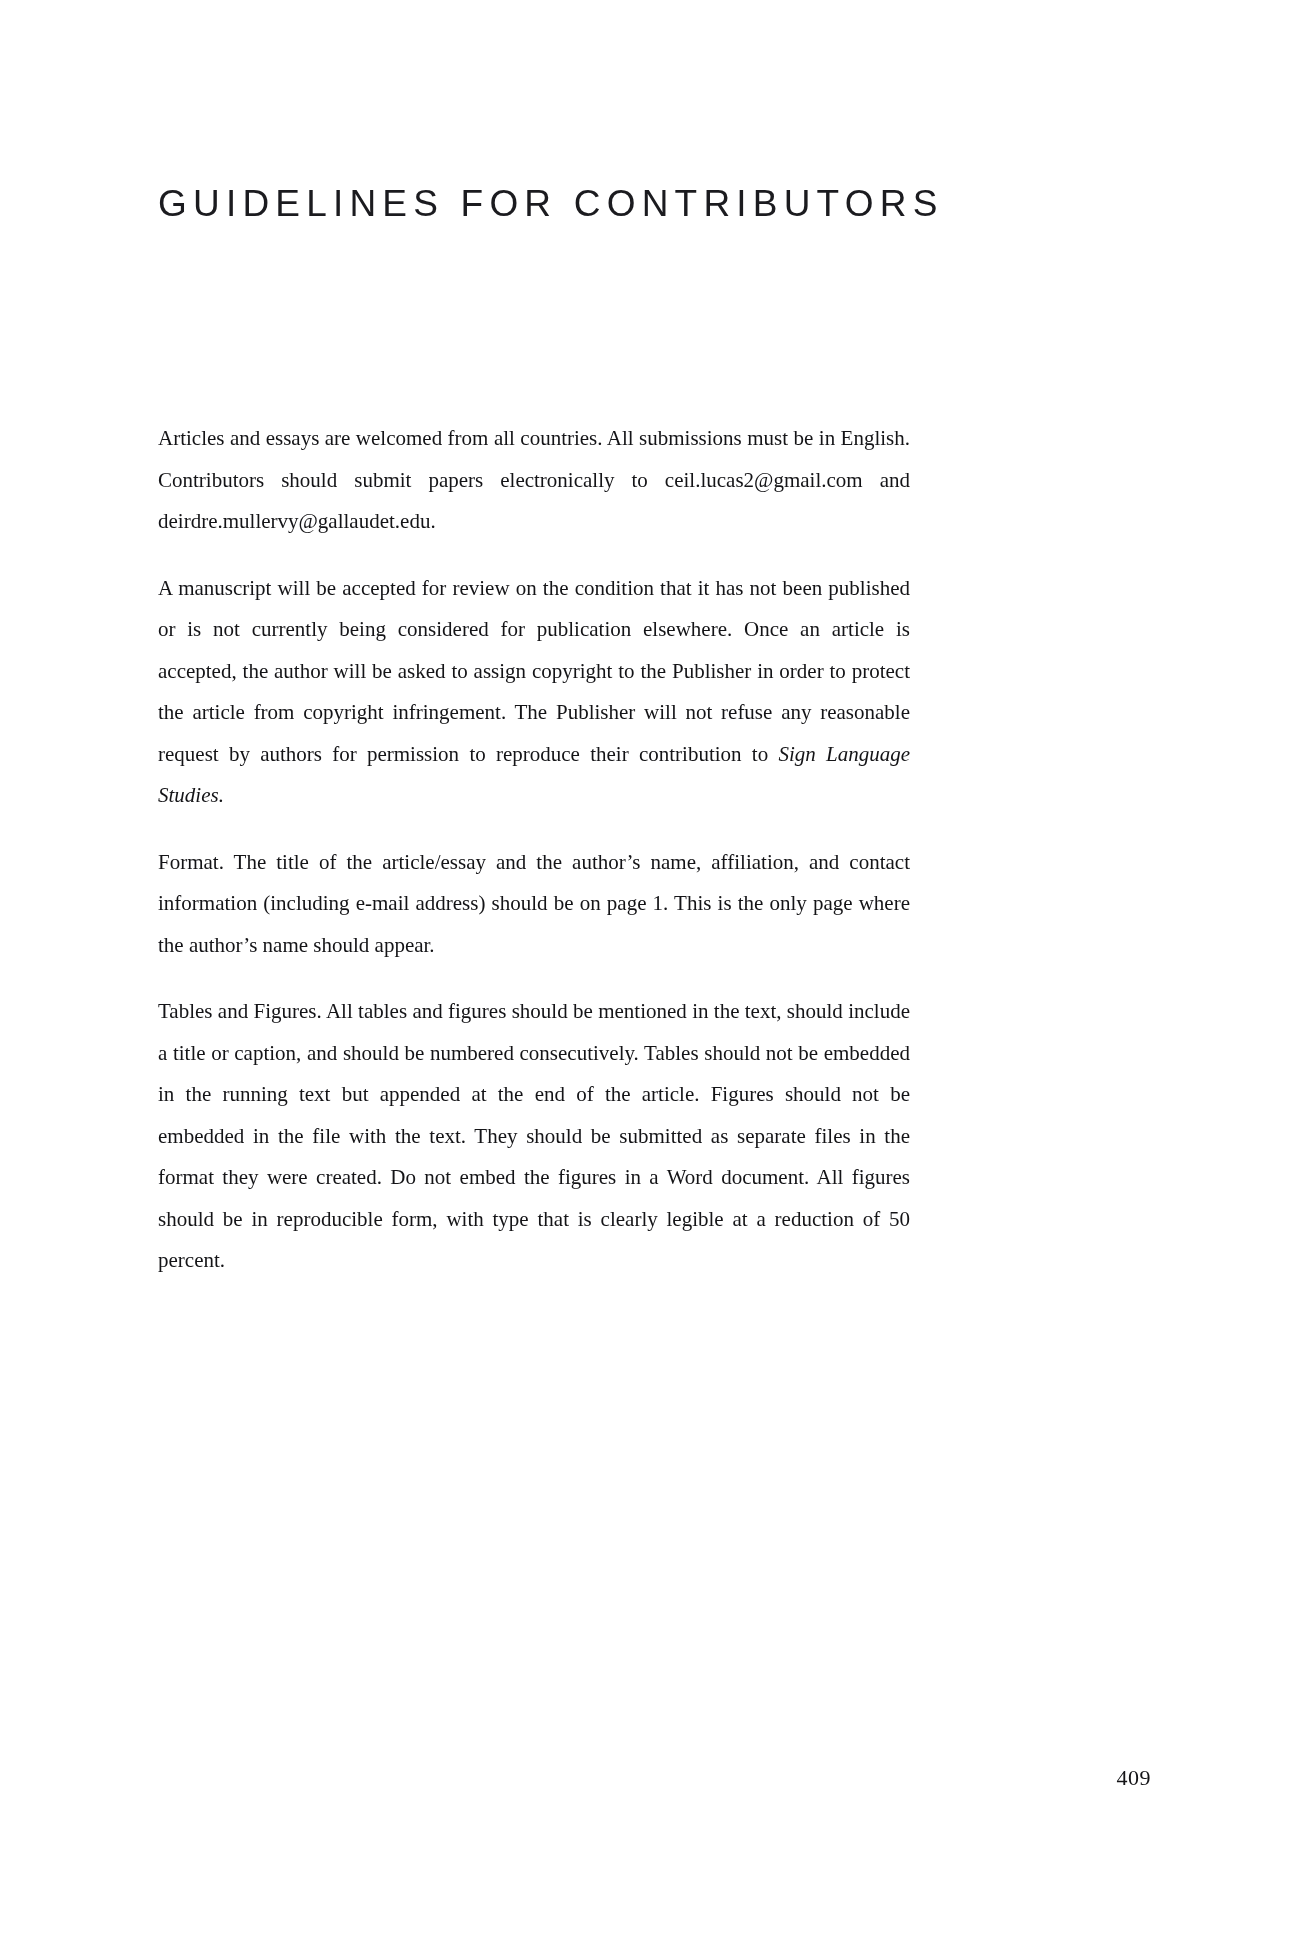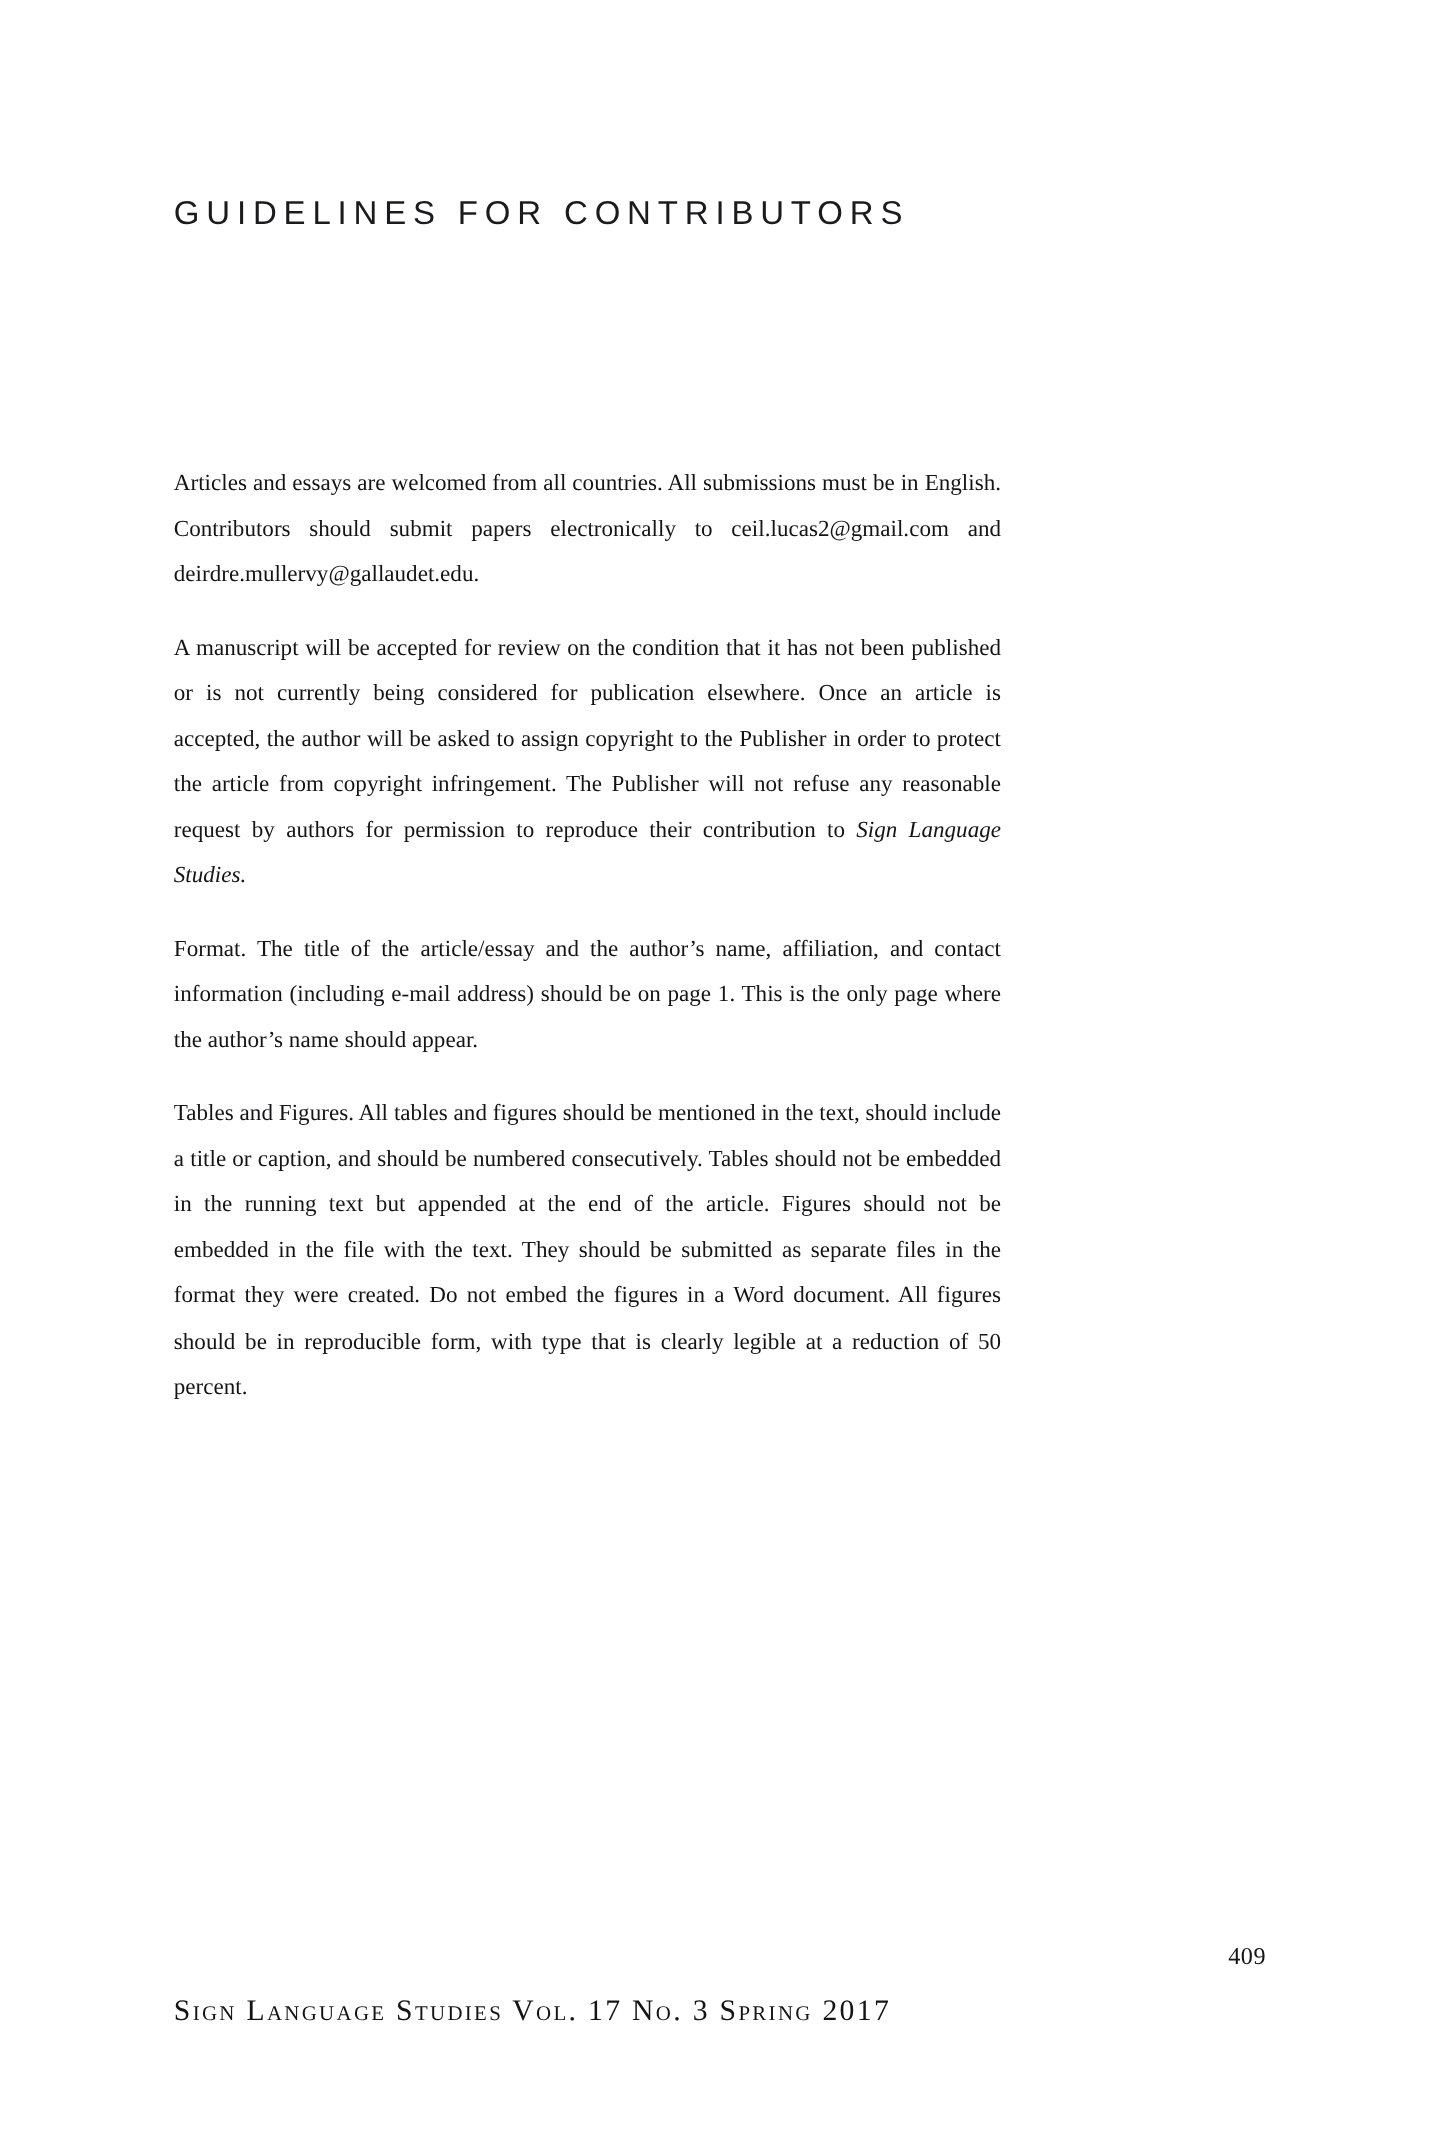--- a/index.html
+++ b/index.html
@@ -19,21 +19,21 @@
     box-sizing: border-box;
   }
 
   
   .page-title {
     position: absolute;
     left: 158px;
     top: 158px;
     font-family: "Liberation Sans", sans-serif;
     font-weight: 300;
-    font-size: 30px;
+    font-size: 37px;
     letter-spacing: 6.2px;
     color: #1b1b1f;
     white-space: nowrap;
     -webkit-font-smoothing: antialiased;
   }
 
   
   .body-column {
     position: absolute;
     left: 158px;
@@ -98,15 +98,14 @@
 
 
     <p class="para">Format. The title of the article/essay and the author’s name, affiliation, and contact information (including e-mail address) should be on page 1. This is the only page where the author’s name should appear.</p>
 
     <p class="para">Tables and Figures. All tables and figures should be mentioned in the text, should include a title or caption, and should be numbered consecutively. Tables should not be embedded in the running text but appended at the end of the article. Figures should not be embedded in the file with the text. They should be submitted as separate files in the format they were created. Do not embed the figures in a Word document. All figures should be in reproducible form, with type that is clearly legible at a reduction of 50 percent.</p>
 
   </div>
 
   <div class="page-number">409</div>
 
-  <div class="running-foot">Sign Language Studies Vol. 17 No. 3 Spring 2017</div>
 
 </div>
 
 </body></html>

